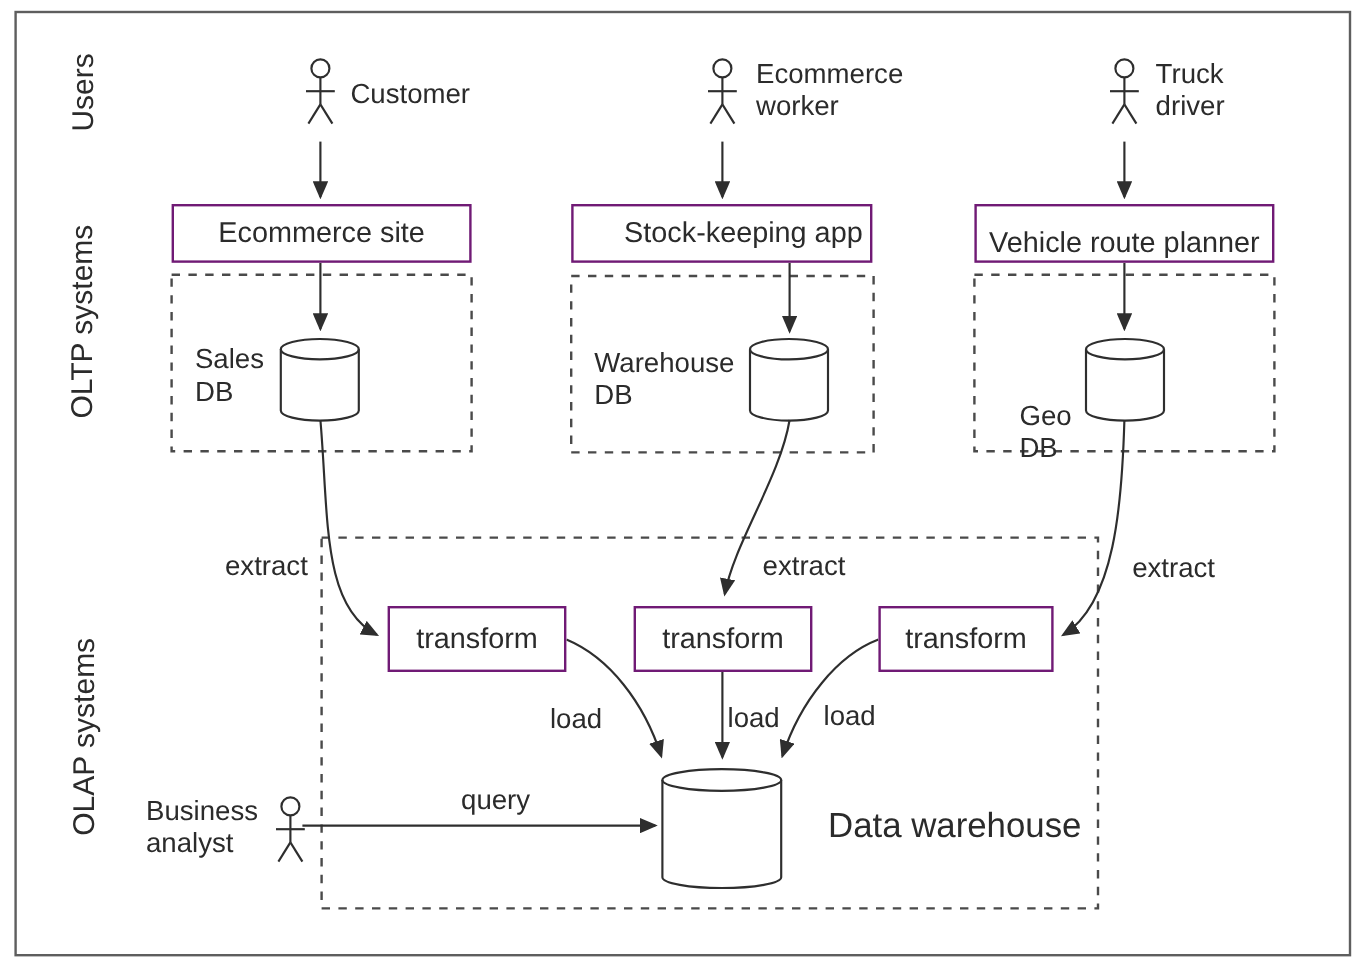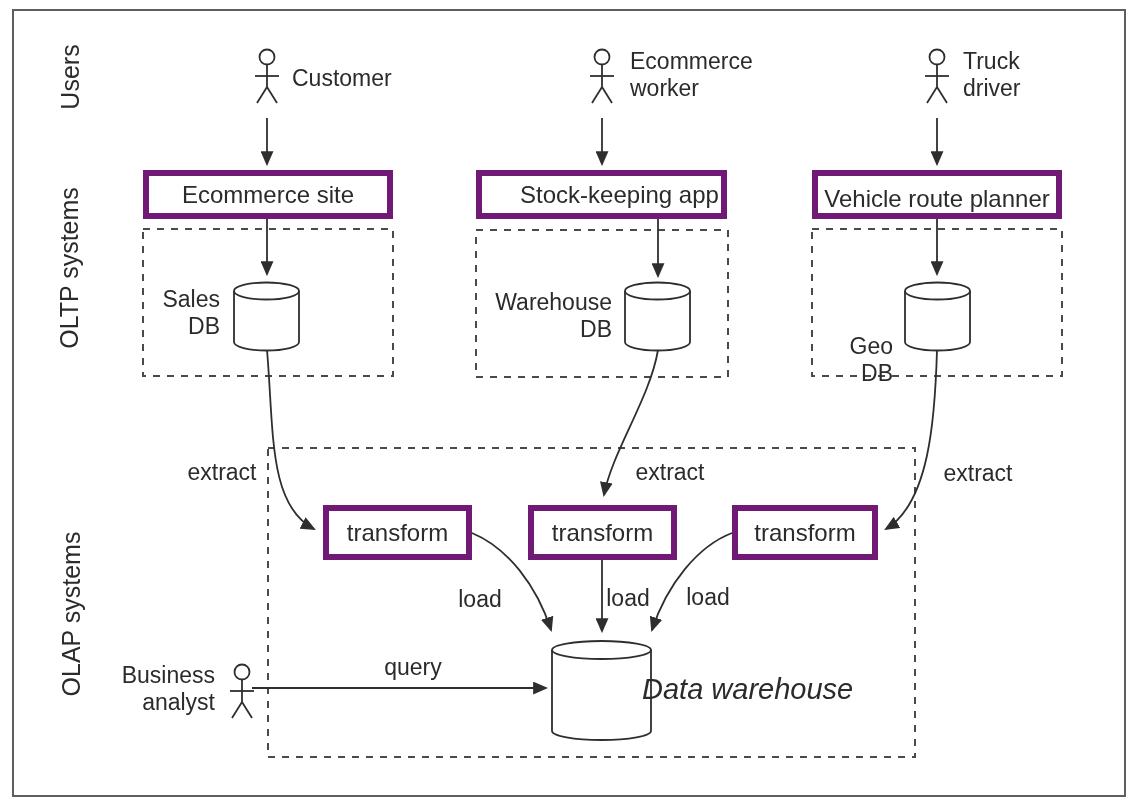--- a/index.html
+++ b/index.html
@@ -20,40 +20,40 @@
     box-sizing: border-box;
   }
   svg.artwork {
     position: absolute;
     left: 0; top: 0;
     width: 1138px; height: 810px;
   }
   .box {
     position: absolute;
     box-sizing: border-box;
-    border: 6px solid #701a75;
+    border: 2px solid #701a75;
     background: #ffffff;
     display: flex;
     align-items: center;
     justify-content: center;
     font-size: 24px;
     color: #2b2b2b;
   }
   .app-box    { top: 170px; height: 49px; }
   .tf-box     { top: 505px; height: 55px; }
   .lbl {
     position: absolute;
     font-size: 23px;
     line-height: 27px;
     white-space: pre-line;
     color: #2b2b2b;
   }
   .ctr  { transform: translate(-50%, -50%); text-align: left; }
   .lft  { transform: translate(0, -50%); text-align: left; }
-  .rgt  { transform: translate(-100%, -50%); text-align: right; }
+  .rgt  { transform: translate(-100%, -50%); text-align: left; }
   .row-label {
     position: absolute;
     font-size: 25px;
     color: #2b2b2b;
     transform: translate(-50%, -50%) rotate(-90deg);
     white-space: nowrap;
   }
   .dw-label { font-size: 29px; }
 </style>
 </head>
@@ -169,15 +169,15 @@
   </div>
 
   <div class="lbl ctr" style="left:222px; top:472px;">extract</div>
   <div class="lbl ctr" style="left:670px; top:472px;">extract</div>
   <div class="lbl ctr" style="left:978px; top:473px;">extract</div>
   <div class="lbl ctr" style="left:480px; top:599px;">load</div>
   <div class="lbl ctr" style="left:628px; top:598px;">load</div>
   <div class="lbl ctr" style="left:708px; top:597px;">load</div>
   <div class="lbl ctr" style="left:413px; top:667px;">query</div>
 
-  <div class="lbl lft dw-label" style="left:642px; top:689px;font-style:italic;">Data warehouse</div>
+  <div class="lbl lft dw-label" style="left:690px; top:689px;">Data warehouse</div>
 
 </div>
 
 </body></html>

